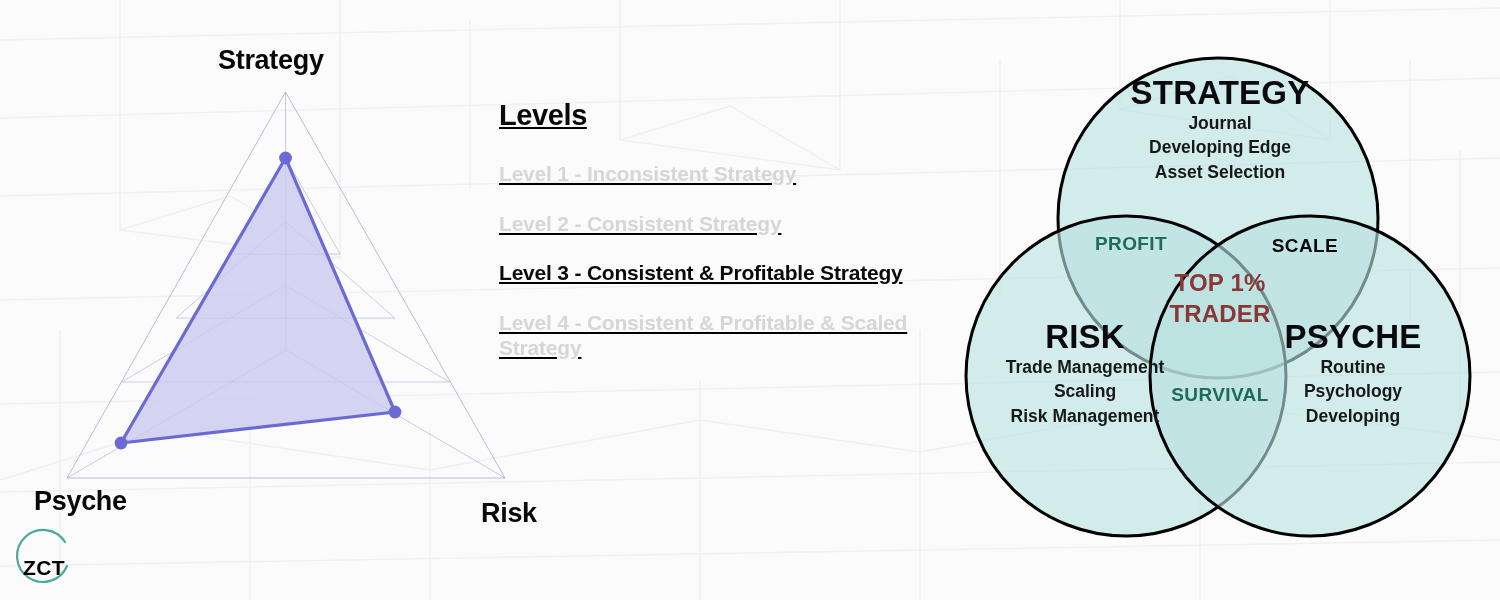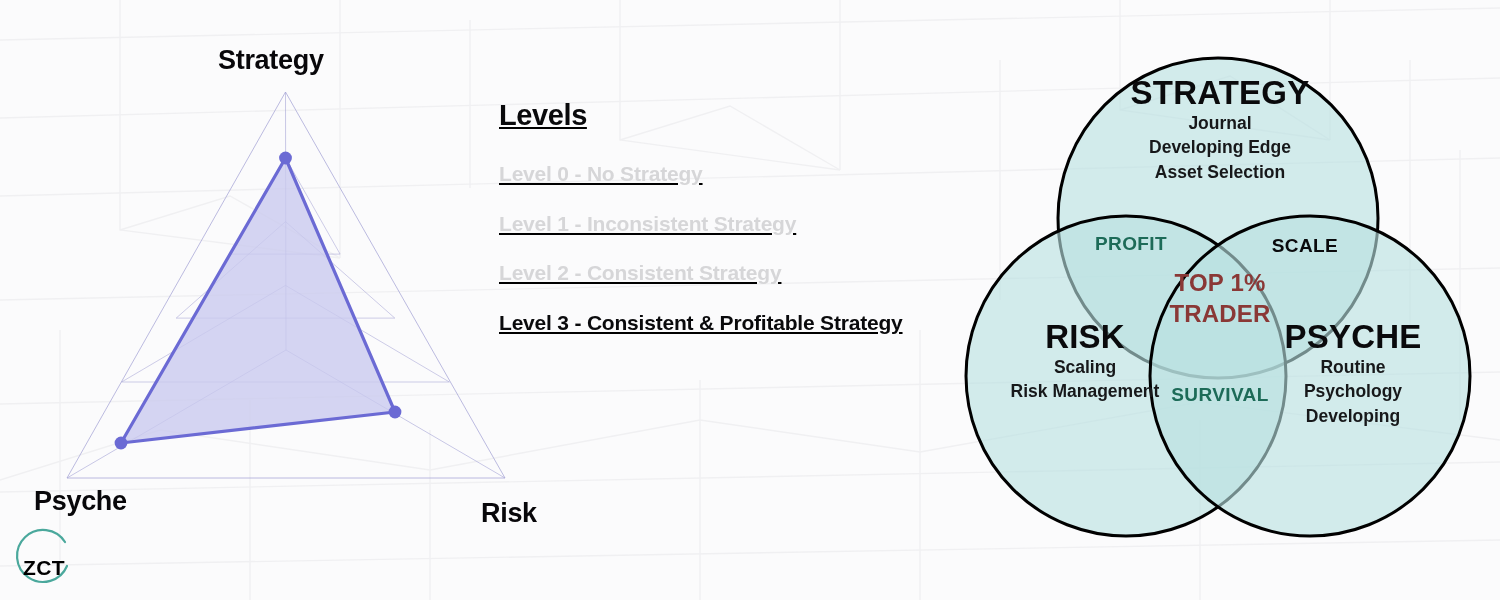--- a/index.html
+++ b/index.html
@@ -231,24 +231,24 @@
     </svg>
 
     <div class="axis-label" id="label-strategy">Strategy</div>
     <div class="axis-label" id="label-psyche">Psyche</div>
     <div class="axis-label" id="label-risk">Risk</div>
   </div>
 
   <div id="levels-panel">
     <div id="levels-title">Levels</div>
 
-    <div class="level-row">Level 0 - No Strategy</div>
     <div class="level-row">Level 1 - Inconsistent Strategy</div>
     <div class="level-row">Level 2 - Consistent Strategy</div>
     <div class="level-row active">Level 3 - Consistent &amp; Profitable Strategy</div>
+    <div class="level-row">Level 4 - Consistent &amp; Profitable &amp; Scaled Strategy</div>
   </div>
 
   <div id="venn-panel">
     <svg id="venn-svg" width="520" height="540" viewBox="0 0 520 540">
 
       <g fill="#b8e1e0" fill-opacity="0.62" stroke="#000000" stroke-width="3">
         <circle cx="258" cy="190" r="160"></circle>
         <circle cx="166" cy="348" r="160"></circle>
         <circle cx="350" cy="348" r="160"></circle>
       </g>
@@ -256,20 +256,21 @@
 
     <div class="venn-text" id="venn-strategy-block">
       <div class="venn-heading">STRATEGY</div>
       <div class="venn-sub">Journal</div>
       <div class="venn-sub">Developing Edge</div>
       <div class="venn-sub">Asset Selection</div>
     </div>
 
     <div class="venn-text" id="venn-risk-block">
       <div class="venn-heading">RISK</div>
+      <div class="venn-sub">Trade Management</div>
       <div class="venn-sub">Scaling</div>
       <div class="venn-sub">Risk Management</div>
     </div>
 
     <div class="venn-text" id="venn-psyche-block">
       <div class="venn-heading">PSYCHE</div>
       <div class="venn-sub">Routine</div>
       <div class="venn-sub">Psychology</div>
       <div class="venn-sub">Developing</div>
     </div>

